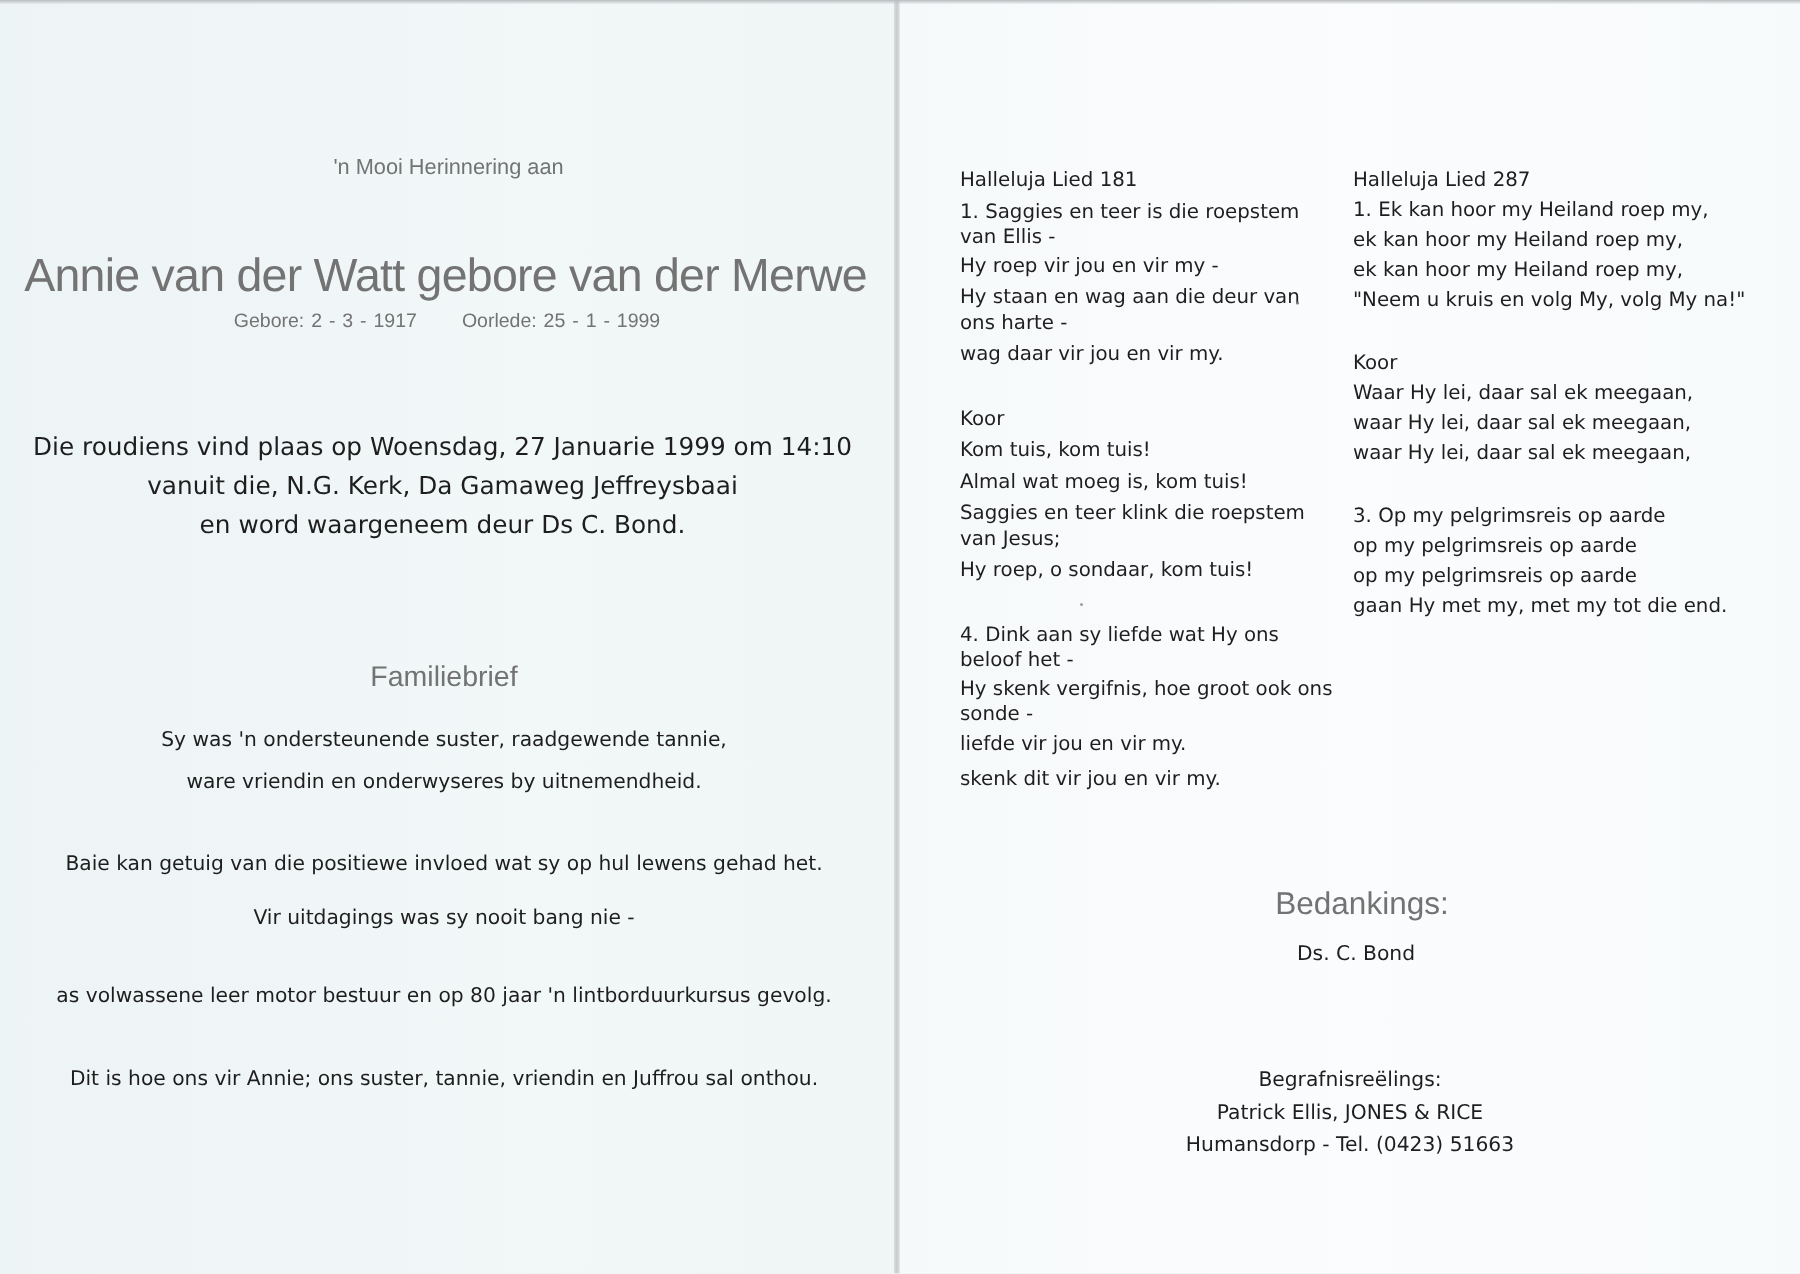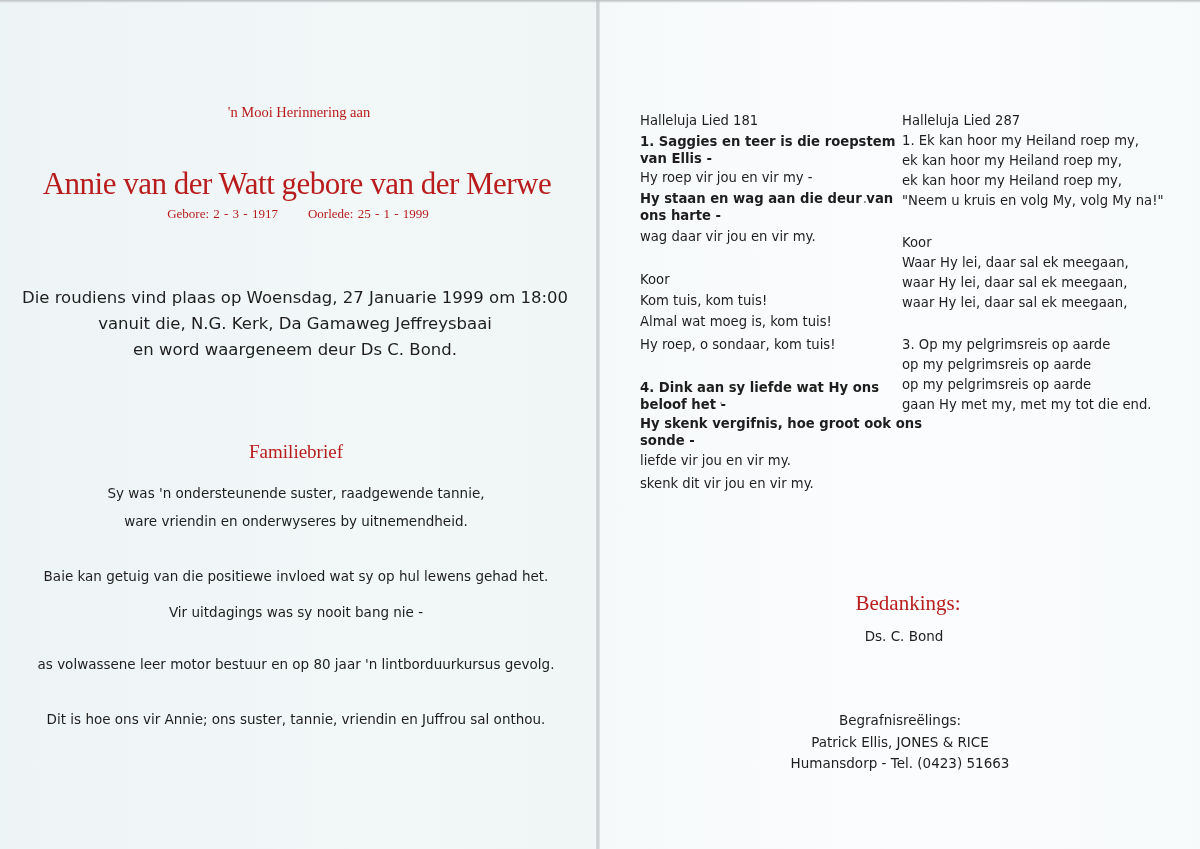--- a/index.html
+++ b/index.html
@@ -23,35 +23,35 @@
     .fold {
       position: absolute; left: 596px; top: 0; width: 4px; height: 849px;
       background: linear-gradient(90deg, #d8dddf, #c7cbcd 50%, #e5e9ea);
     }
     .topedge {
       position: absolute; left: 0; top: 0; width: 1200px; height: 3px;
       background: linear-gradient(180deg, #b9bdbf, rgba(255,255,255,0));
     }
     .abs { position: absolute; white-space: nowrap; }
     .center { text-align: center; transform: translateX(-50%); }
-    .serif { font-family: Liberation Serif, serif; color: #b91c1c; }
+    .serif { font-family: Liberation Sans, sans-serif; color: #737373; }
     .sans { font-family: "DejaVu Sans", "Liberation Sans", sans-serif; }
 
     .intro { left: 299px; top: 104px; font-size: 14.5px; }
     .name { left: 297px; top: 166px; font-size: 31px; letter-spacing: -0.5px; }
     .dates { left: 298px; top: 206px; font-size: 13px; word-spacing: 1px; }
     .dates .gap { display: inline-block; width: 30px; }
     .service { left: 295px; font-size: 16.5px; }
     .family-title { left: 296px; top: 441px; font-size: 19px; }
     .para { left: 296px; font-size: 13.5px; }
 
     .col { position: absolute; font-size: 13.2px; line-height: 20px; }
     .col .line { white-space: nowrap; }
     .col .title { font-weight: normal; margin-top: 29px; }
-    .col .wrap { line-height: 17px; margin-top: 2px; margin-bottom: 1px; font-weight: bold; }
+    .col .wrap { line-height: 17px; margin-top: 2px; margin-bottom: 1px; }
     .col .spacer { height: 20px; }
 
     .thanks-title { left: 908px; top: 591px; font-size: 21px; }
     .thanks-name { left: 904px; top: 628px; font-size: 13.5px; }
     .funeral { left: 900px; font-size: 13.5px; }
 
     .speck { position: absolute; width: 2px; height: 2px; background: #777; border-radius: 1px; }
   </style>
 </head>
 <body>
@@ -60,21 +60,21 @@
 <div class="page page-right"></div>
 <div class="fold"></div>
 <div class="topedge"></div>
 
 <div class="abs center serif intro">'n Mooi Herinnering aan</div>
 <div class="abs center serif name">Annie van der Watt gebore van der Merwe</div>
 <div class="abs center serif dates">
   <span>Gebore: 2 - 3 - 1917</span><span class="gap"></span><span>Oorlede: 25 - 1 - 1999</span>
 </div>
 
-<div class="abs center sans service" style="top:288px;">Die roudiens vind plaas op Woensdag, 27 Januarie 1999 om 18:00</div>
+<div class="abs center sans service" style="top:288px;">Die roudiens vind plaas op Woensdag, 27 Januarie 1999 om 14:10</div>
 <div class="abs center sans service" style="top:314px;">vanuit die, N.G. Kerk, Da Gamaweg Jeffreysbaai</div>
 <div class="abs center sans service" style="top:340px;">en word waargeneem deur Ds C. Bond.</div>
 
 <div class="abs center serif family-title">Familiebrief</div>
 <div class="abs center sans para" style="top:485px;">Sy was 'n ondersteunende suster, raadgewende tannie,</div>
 <div class="abs center sans para" style="top:513px;">ware vriendin en onderwyseres by uitnemendheid.</div>
 <div class="abs center sans para" style="top:568px;">Baie kan getuig van die positiewe invloed wat sy op hul lewens gehad het.</div>
 <div class="abs center sans para" style="top:604px;">Vir uitdagings was sy nooit bang nie -</div>
 <div class="abs center sans para" style="top:656px;">as volwassene leer motor bestuur en op 80 jaar 'n lintborduurkursus gevolg.</div>
 <div class="abs center sans para" style="top:711px;">Dit is hoe ons vir Annie; ons suster, tannie, vriendin en Juffrou sal onthou.</div>
@@ -82,20 +82,21 @@
 <div class="col sans" style="left:640px; top:82px;">
   <div class="line title">Halleluja Lied 181</div>
   <div class="line wrap"><span>1. Saggies en teer is die roepstem</span><br><span>van Ellis -</span></div>
   <div class="line">Hy roep vir jou en vir my -</div>
   <div class="line wrap"><span>Hy staan en wag aan die deur van</span><br><span>ons harte -</span></div>
   <div class="line" style="margin-top:3px;">wag daar vir jou en vir my.</div>
   <div class="spacer"></div>
   <div class="line" style="margin-top:3px;">Koor</div>
   <div class="line" style="margin-top:1px;">Kom tuis, kom tuis!</div>
   <div class="line" style="margin-top:1px;">Almal wat moeg is, kom tuis!</div>
+  <div class="line wrap"><span>Saggies en teer klink die roepstem</span><br><span>van Jesus;</span></div>
   <div class="line" style="margin-top:3px;">Hy roep, o sondaar, kom tuis!</div>
   <div class="spacer" style="height:22px;"></div>
   <div class="line wrap"><span>4.  Dink aan sy liefde wat Hy ons</span><br><span>beloof het -</span></div>
   <div class="line wrap"><span>Hy skenk vergifnis, hoe groot ook ons</span><br><span>sonde -</span></div>
   <div class="line" style="margin-top:2px;">liefde vir jou en vir my.</div>
   <div class="line" style="margin-top:3px;">skenk dit vir jou en vir my.</div>
 </div>
 
 <div class="col sans" style="left:902px; top:82px;">
   <div class="line title">Halleluja Lied 287</div>

